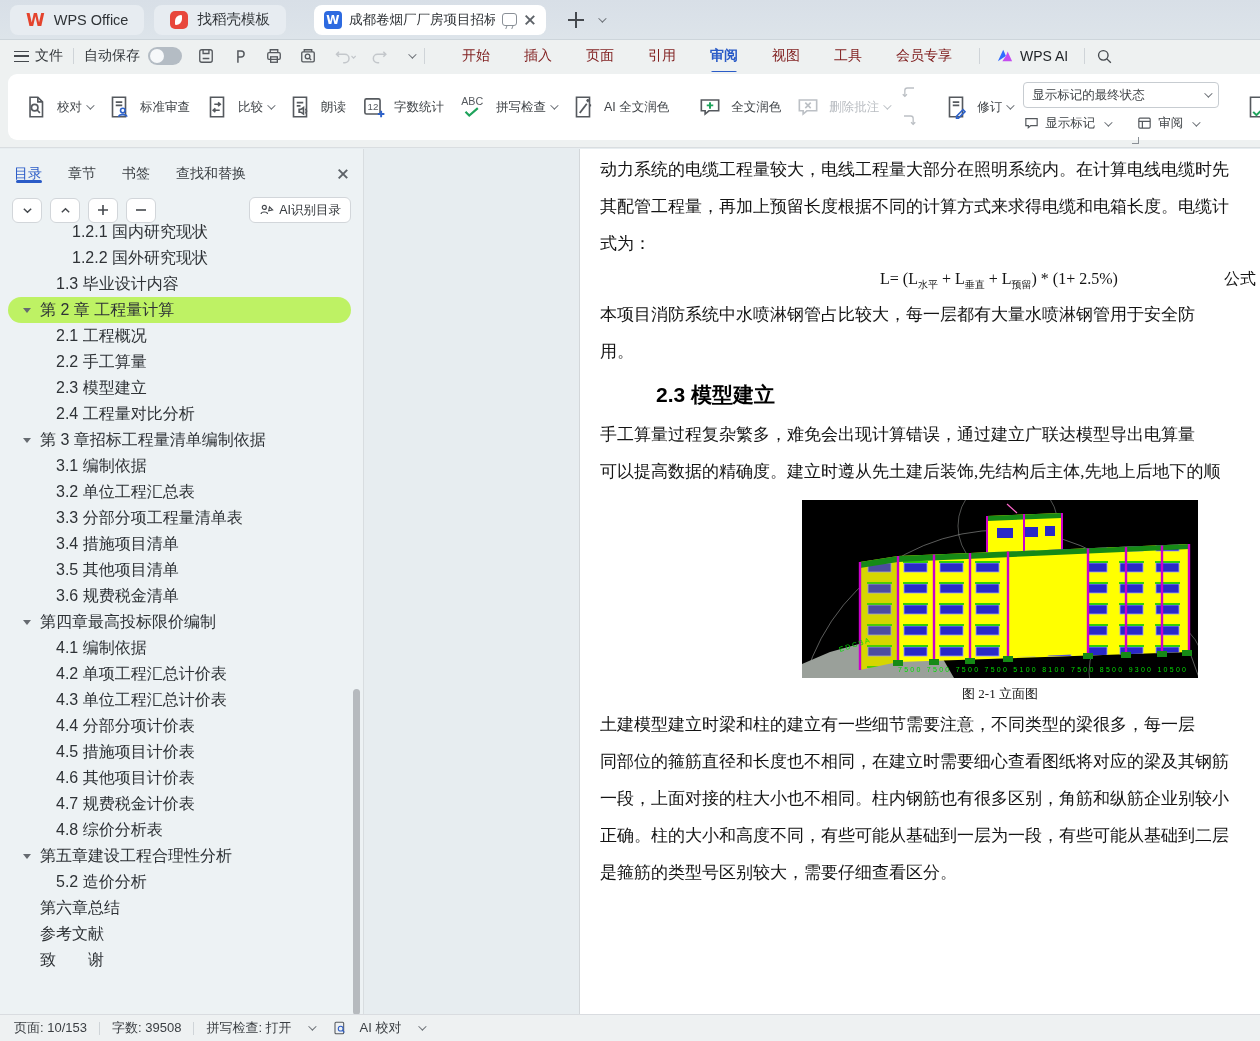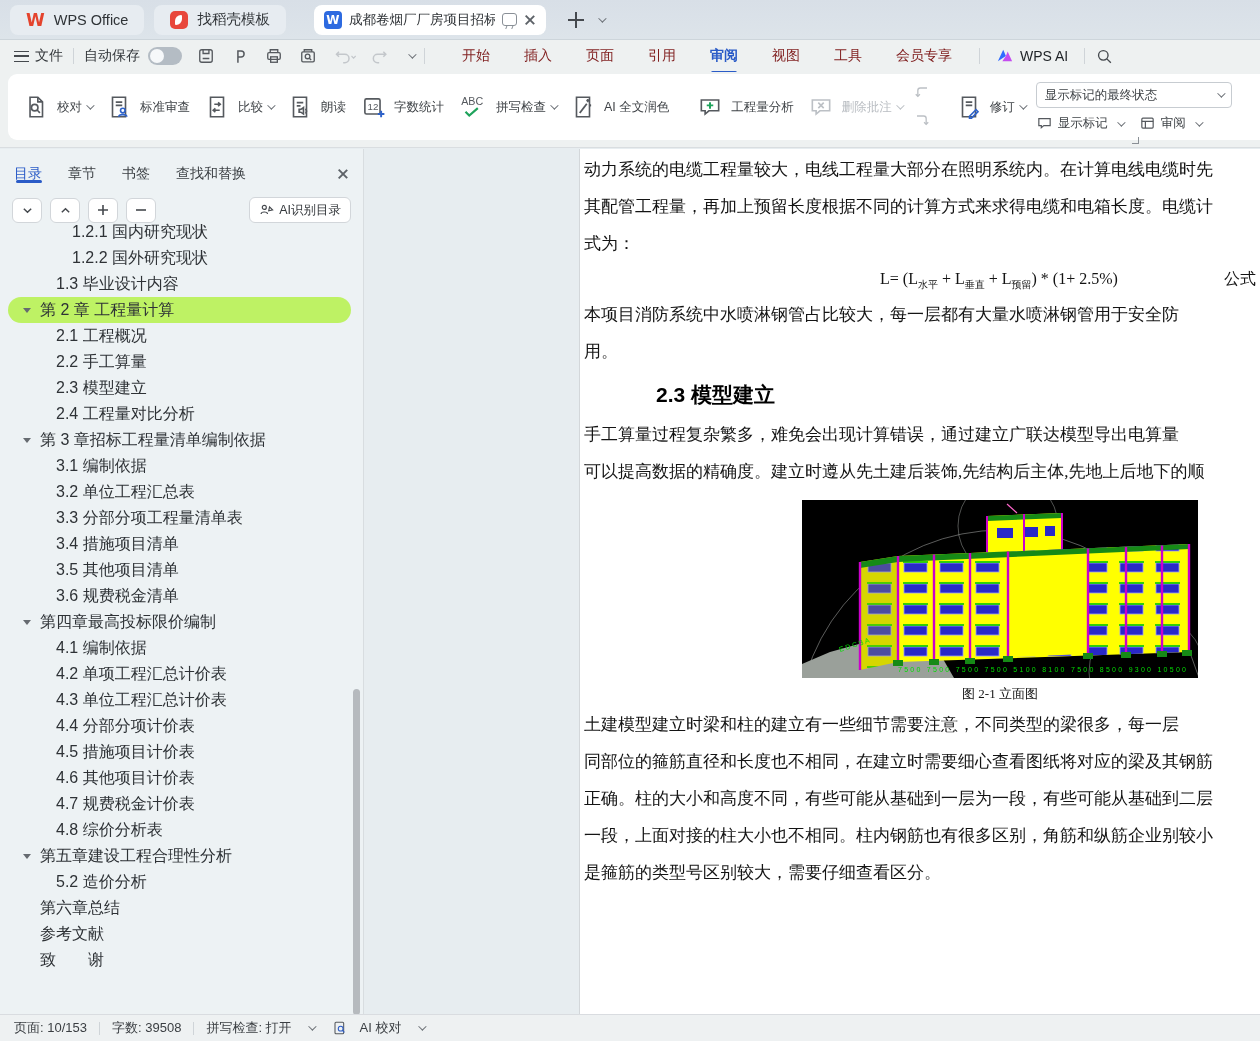--- a/index.html
+++ b/index.html
@@ -51,21 +51,21 @@
   .card{background:#fff;border-radius:9px;height:66px;width:1500px;display:flex;align-items:center;padding:3px 8px;overflow:hidden}
   .rdiv{width:1px;align-self:stretch;margin:8px 7px;background:#e4e7ea}
   .rbtn{height:58px;display:flex;flex-direction:row;align-items:center;justify-content:center;gap:8px;
         padding:0 7px;border-radius:6px;flex:none}
   .rbtn .lb{font-size:12.5px;color:#3f4347;white-space:nowrap;display:flex;align-items:center}
   .rbtn.dis .lb{color:#b9bdc2}
   .navcol{display:flex;flex-direction:column;justify-content:center;gap:8px;padding:0 3px}
   .col3{display:flex;flex-direction:column;justify-content:center;gap:7px;padding:0 4px}
   .ddl{width:196px;height:26px;border:1px solid #c7ccd1;border-radius:4px;background:#fff;display:flex;align-items:center;
        padding:0 8px;font-size:12.5px;color:#3f4347;justify-content:space-between}
-  .smallrow{display:flex;align-items:center;gap:16px}
+  .smallrow{display:flex;align-items:center;gap:26px}
   .sbtn{display:flex;align-items:center;gap:5px;font-size:12.5px;color:#3f4347;white-space:nowrap}
   .pairrow{display:flex;align-items:center;gap:4px;font-size:12.5px;color:#3f4347;white-space:nowrap}
   .expand{position:absolute;right:120px;bottom:2px;width:10px;height:10px}
   .expand::after{content:"";position:absolute;right:1px;bottom:1px;width:6px;height:6px;border-right:1.5px solid #8a9096;border-bottom:1.5px solid #8a9096}
 
   
   .main{position:absolute;top:149px;left:0;right:0;bottom:27px;display:flex}
   .sidebar{width:364px;background:#edf2f4;border-right:1px solid #d8dde0;position:relative;overflow:hidden}
   .sb-head{display:flex;align-items:center;padding:16px 14px 0;font-size:14px;color:#3c4044}
   .stab{margin-right:26px;position:relative}
@@ -79,21 +79,21 @@
   .toc li{position:relative;height:26px;line-height:26px;margin:0 12px 0 8px;border-radius:13px;
           padding-left:32px;white-space:nowrap;overflow:hidden}
   .toc li.l2{padding-left:48px}
   .toc li.l3{padding-left:64px}
   .toc li.sel{background:#bef264}
   .toc .arr{position:absolute;left:15px;top:11px;width:0;height:0;border-left:4.5px solid transparent;border-right:4.5px solid transparent;border-top:5.5px solid #666b70}
   .sb-scroll{position:absolute;right:3px;top:540px;width:7px;height:326px;border-radius:4px;background:#b6babe}
   .canvasstrip{width:216px;background:#e7edf0}
   .page{flex:1;background:#fff;box-shadow:-1px 0 0 #d3d7da;overflow:hidden;position:relative;
         font-family:"Liberation Serif",serif;color:#141414}
-  .dline{height:37px;line-height:37px;font-size:17px;white-space:nowrap;padding-left:4px}
+  .dline{height:37px;line-height:37px;font-size:17px;white-space:nowrap;padding-left:20px}
   .dline.ind{}
   .formula{position:relative;height:34px;line-height:34px;font-size:16px}
   .formula .mid{position:absolute;left:300px}
   .formula sub{font-size:10px}
   .formula .tag{position:absolute;left:644px;white-space:nowrap}
   .h2{font-size:21px;font-weight:bold;font-family:"Liberation Sans",sans-serif;color:#000;
       height:46px;line-height:50px;padding-left:76px;white-space:nowrap}
   .fig{width:396px;height:178px;margin:10px 0 0 222px;background:#000}
   .figcap{text-align:center;width:396px;margin-left:222px;font-size:13px;height:24px;line-height:24px}
 
@@ -266,21 +266,21 @@
       </div>
 
       <div class="rdiv"></div>
 
       <div class="rbtn">
         <svg width="26" height="26" viewBox="0 0 24 24" fill="none" stroke="#55595e" stroke-width="1.5">
             <path d="M4 5.5h16v10H11l-3.5 3v-3H4z"></path>
             <path d="M12 7.5v6M9 10.5h6" stroke="#1fa35c" stroke-width="1.8"></path>
           </svg>
         <span class="lb">
-            <span>工程量分析</span>
+            <span>全文润色</span>
           </span>
       </div>
       <div class="rbtn dis">
         <svg width="26" height="26" viewBox="0 0 24 24" fill="none" stroke="#bcc0c5" stroke-width="1.5">
             <path d="M4 5.5h16v10H11l-3.5 3v-3H4z"></path>
             <path d="M9.5 8l5 5M14.5 8l-5 5"></path>
           </svg>
         <span class="lb">
             <span>删除批注</span>
             <i class="cv dis"></i>
@@ -568,22 +568,22 @@
             <rect x="355" y="151" width="10" height="6"></rect>
             <rect x="380" y="150" width="10" height="6"></rect>
         </g>
         <text x="96" y="172" font-size="7" fill="#00dd00" textLength="288" font-family="Liberation Sans, sans-serif">7500   7500   7500   7500   5100   8100   7500   8500   9300   10500</text>
         <text x="38" y="152" font-size="7" fill="#00dd00" transform="rotate(-18 38 152)" font-family="Liberation Sans, sans-serif">E D C B A</text>
       </svg>
       <div class="figcap">图 2-1 立面图</div>
 
       <div class="dline ind">土建模型建立时梁和柱的建立有一些细节需要注意，不同类型的梁很多，每一层</div>
       <div class="dline">同部位的箍筋直径和长度也不相同，在建立时需要细心查看图纸将对应的梁及其钢筋</div>
+      <div class="dline">一段，上面对接的柱大小也不相同。柱内钢筋也有很多区别，角筋和纵筋企业别较小</div>
       <div class="dline">正确。柱的大小和高度不同，有些可能从基础到一层为一段，有些可能从基础到二层</div>
-      <div class="dline">一段，上面对接的柱大小也不相同。柱内钢筋也有很多区别，角筋和纵筋企业别较小</div>
       <div class="dline">是箍筋的类型号区别较大，需要仔细查看区分。</div>
     </div>
   </div>
 
   <div class="statusbar">
     <span>页面: 10/153</span>
     <span class="sdiv"></span>
     <span>字数: 39508</span>
     <span class="sdiv"></span>
     <span>拼写检查: 打开</span>

